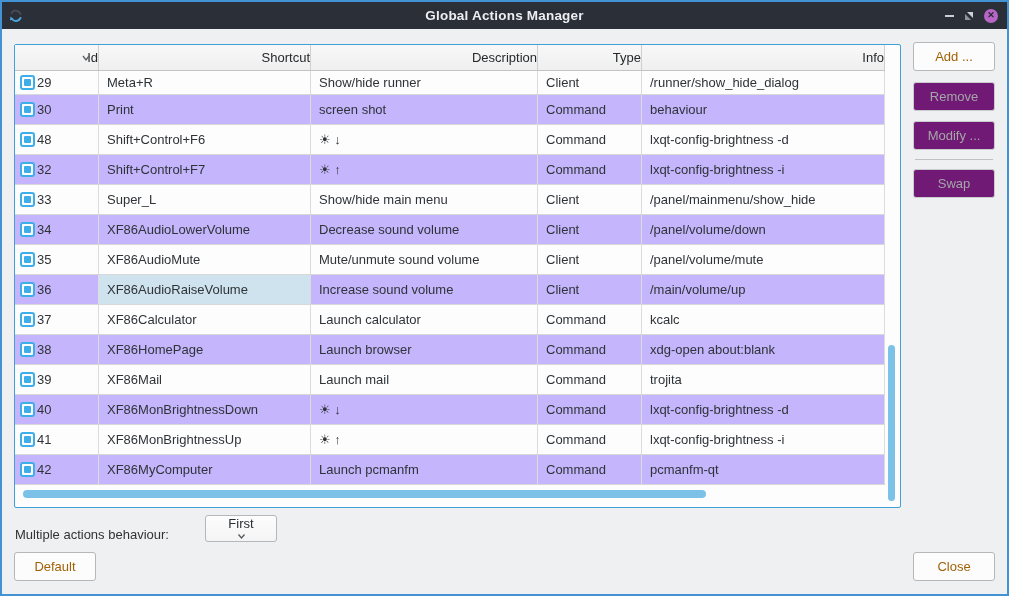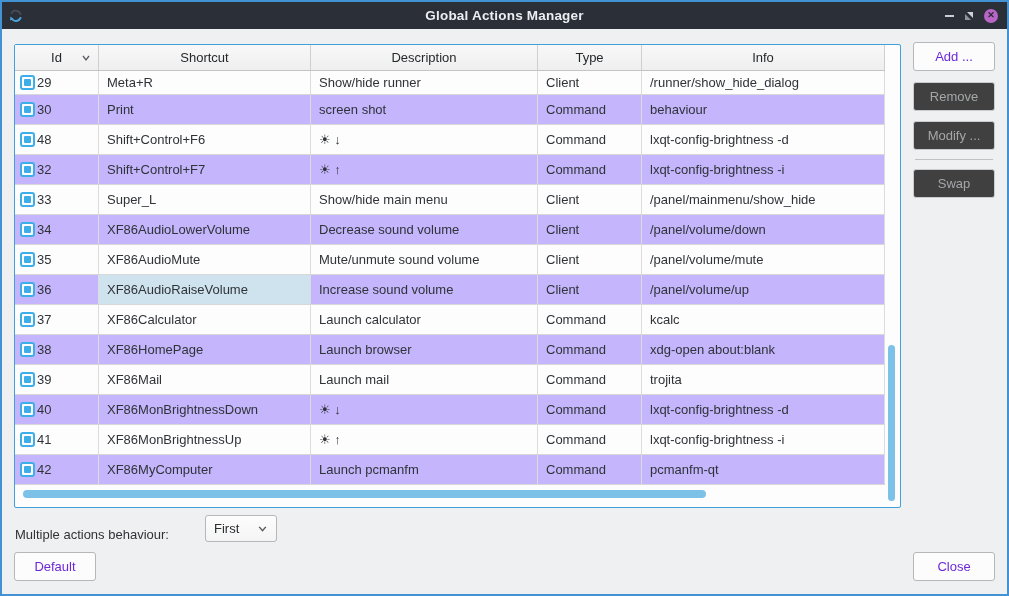--- a/index.html
+++ b/index.html
@@ -13,40 +13,40 @@
   
   .titlebar { height:27px; background:#2a2f38; display:flex; align-items:center; position:relative; }
   .titlebar .title { position:absolute; left:0; right:0; text-align:center; color:#eceef1; font-weight:bold; font-size:13.5px; letter-spacing:.2px; }
   .app-icon { margin-left:6px; z-index:2; display:flex; }
   .tb-controls { margin-left:auto; z-index:2; display:flex; align-items:center; gap:9px; padding-right:9px; }
   .min-glyph { width:9px; height:2px; background:#c9ced6; display:inline-block; }
   .close-btn-circle { width:14px; height:14px; border-radius:50%; background:#b865c6; color:#262b33; font-size:9px; font-weight:bold; display:flex; align-items:center; justify-content:center; line-height:1; }
   
   .table-frame { position:absolute; left:12px; top:42px; width:887px; height:464px; background:#fdfdfd; border:1px solid #41a0d9; border-radius:2px; overflow:hidden; }
   .thead { display:flex; width:870px; height:26px; background:linear-gradient(#f8f8f8,#efefef); border-bottom:1px solid #c4c4c4; }
-  .th { border-right:1px solid #cfcfcf; display:flex; align-items:center; justify-content:center; color:#26292c; position:relative; }
+  .th { border-right:1px solid #cfcfcf; display:flex; align-items:center; justify-content:flex-end; color:#26292c; position:relative; }
   .sort-chevron { position:absolute; right:7px; top:8px; }
   .c-id { width:84px; } .c-shortcut { width:212px; } .c-desc { width:227px; } .c-type { width:104px; } .c-info { width:243px; }
   .trow { display:flex; width:870px; height:30px; background:#fdfdfd; border-bottom:1px solid #d8d8d8; }
   .trow.alt { background:#c4b5fd; }
   .trow.clipped { height:24px; }
   .td { border-right:1px solid #dcdcdc; display:flex; align-items:center; padding:0 8px; white-space:nowrap; overflow:hidden; }
   .td.c-id { padding-left:5px; gap:2px; }
   .td.selected { background:#cfe3ef; }
   .checkbox { width:15px; height:15px; border:2px solid #3daee9; border-radius:3px; background:#fff; display:flex; align-items:center; justify-content:center; flex:none; }
   .checkbox-inner { width:7px; height:7px; background:#3daee9; border-radius:1px; }
   .vscroll-thumb { position:absolute; right:5px; top:300px; width:7px; height:156px; background:#7cc1e8; border-radius:4px; }
   .hscroll-thumb { position:absolute; left:8px; top:445px; width:683px; height:8px; background:#7cc1e8; border-radius:4px; }
   
-  .btn { position:absolute; left:911px; width:82px; height:29px; background:#fcfcfc; border:1px solid #b6b7b8; border-radius:3px; color:#6d28d9; font-size:13px; display:flex; align-items:center; justify-content:center; font-family:inherit; }
-  .btn.disabled { background:#404040; border-color:#cbcccd; color:#a4a6a8; }
+  .btn { position:absolute; left:911px; width:82px; height:29px; background:#fcfcfc; border:1px solid #b6b7b8; border-radius:3px; color:#a16207; font-size:13px; display:flex; align-items:center; justify-content:center; font-family:inherit; }
+  .btn.disabled { background:#701a75; border-color:#cbcccd; color:#a4a6a8; }
   .side-divider { position:absolute; left:913px; width:78px; border-top:1px solid #c0c1c3; }
   
   .behaviour-label { position:absolute; left:13px; top:519px; height:27px; display:flex; align-items:center; color:#2f3337; }
-  .combo { position:absolute; left:203px; top:513px; width:72px; height:27px; background:linear-gradient(#fdfdfd,#f4f4f4); border:1px solid #b6b7b8; border-radius:3px; display:flex; align-items:center; padding:0 8px; justify-content:space-between; color:#2b2e31; }
+  .combo { position:absolute; left:203px; top:513px; width:72px; height:27px; background:linear-gradient(#fdfdfd,#f4f4f4); border:1px solid #b6b7b8; border-radius:3px; display:flex; align-items:center; padding:0 8px; justify-content:space-between; color:#2b2e31;flex-direction:column; }
 </style>
 </head>
 <body>
 
 <div class="window">
 
   <div class="titlebar">
     <span class="app-icon">
       <svg width="16" height="16" viewBox="0 0 16 16">
         <path d="M3.5 5 A5 5 0 0 1 12.5 6" fill="none" stroke="#454b56" stroke-width="2" stroke-linecap="round"></path>
@@ -180,21 +180,21 @@
         <div class="trow alt">
           <div class="td c-id">
             <span class="checkbox">
               <span class="checkbox-inner"></span>
             </span>
             <span>36</span>
           </div>
           <div class="td c-shortcut selected">XF86AudioRaiseVolume</div>
           <div class="td c-desc">Increase sound volume</div>
           <div class="td c-type">Client</div>
-          <div class="td c-info">/panel/volume/up</div>
+          <div class="td c-info">/main/volume/up</div>
         </div>
         <div class="trow">
           <div class="td c-id">
             <span class="checkbox">
               <span class="checkbox-inner"></span>
             </span>
             <span>37</span>
           </div>
           <div class="td c-shortcut">XF86Calculator</div>
           <div class="td c-desc">Launch calculator</div>

